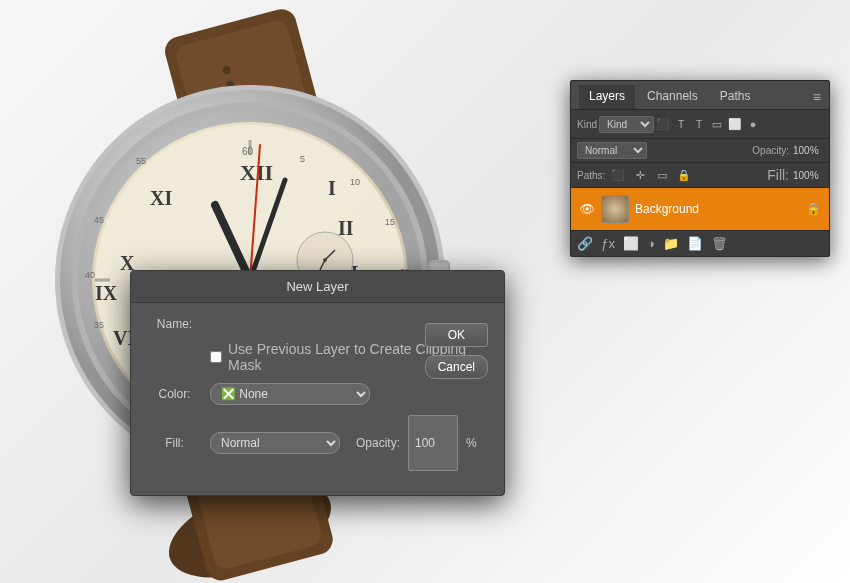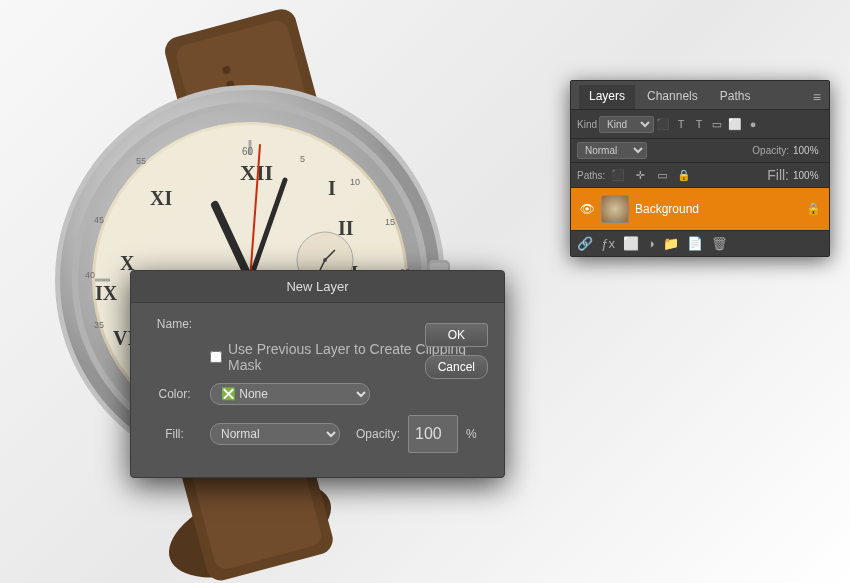--- a/index.html
+++ b/index.html
@@ -326,22 +326,22 @@
       border-radius: 10px;
       cursor: pointer;
       min-width: 60px;
       text-align: center;
     }
 
     .opacity-row-input {
       background: #666;
       border: 1px solid #888;
       color: #ddd;
-      font-size: 16px;
-      padding: 9px 6px;
+      font-size: 12px;
+      padding: 20px 6px;
       border-radius: 2px;
       width: 50px;
     }
 
     .percent-label {
       font-size: 12px;
       color: #ccc;
     }
 
     

